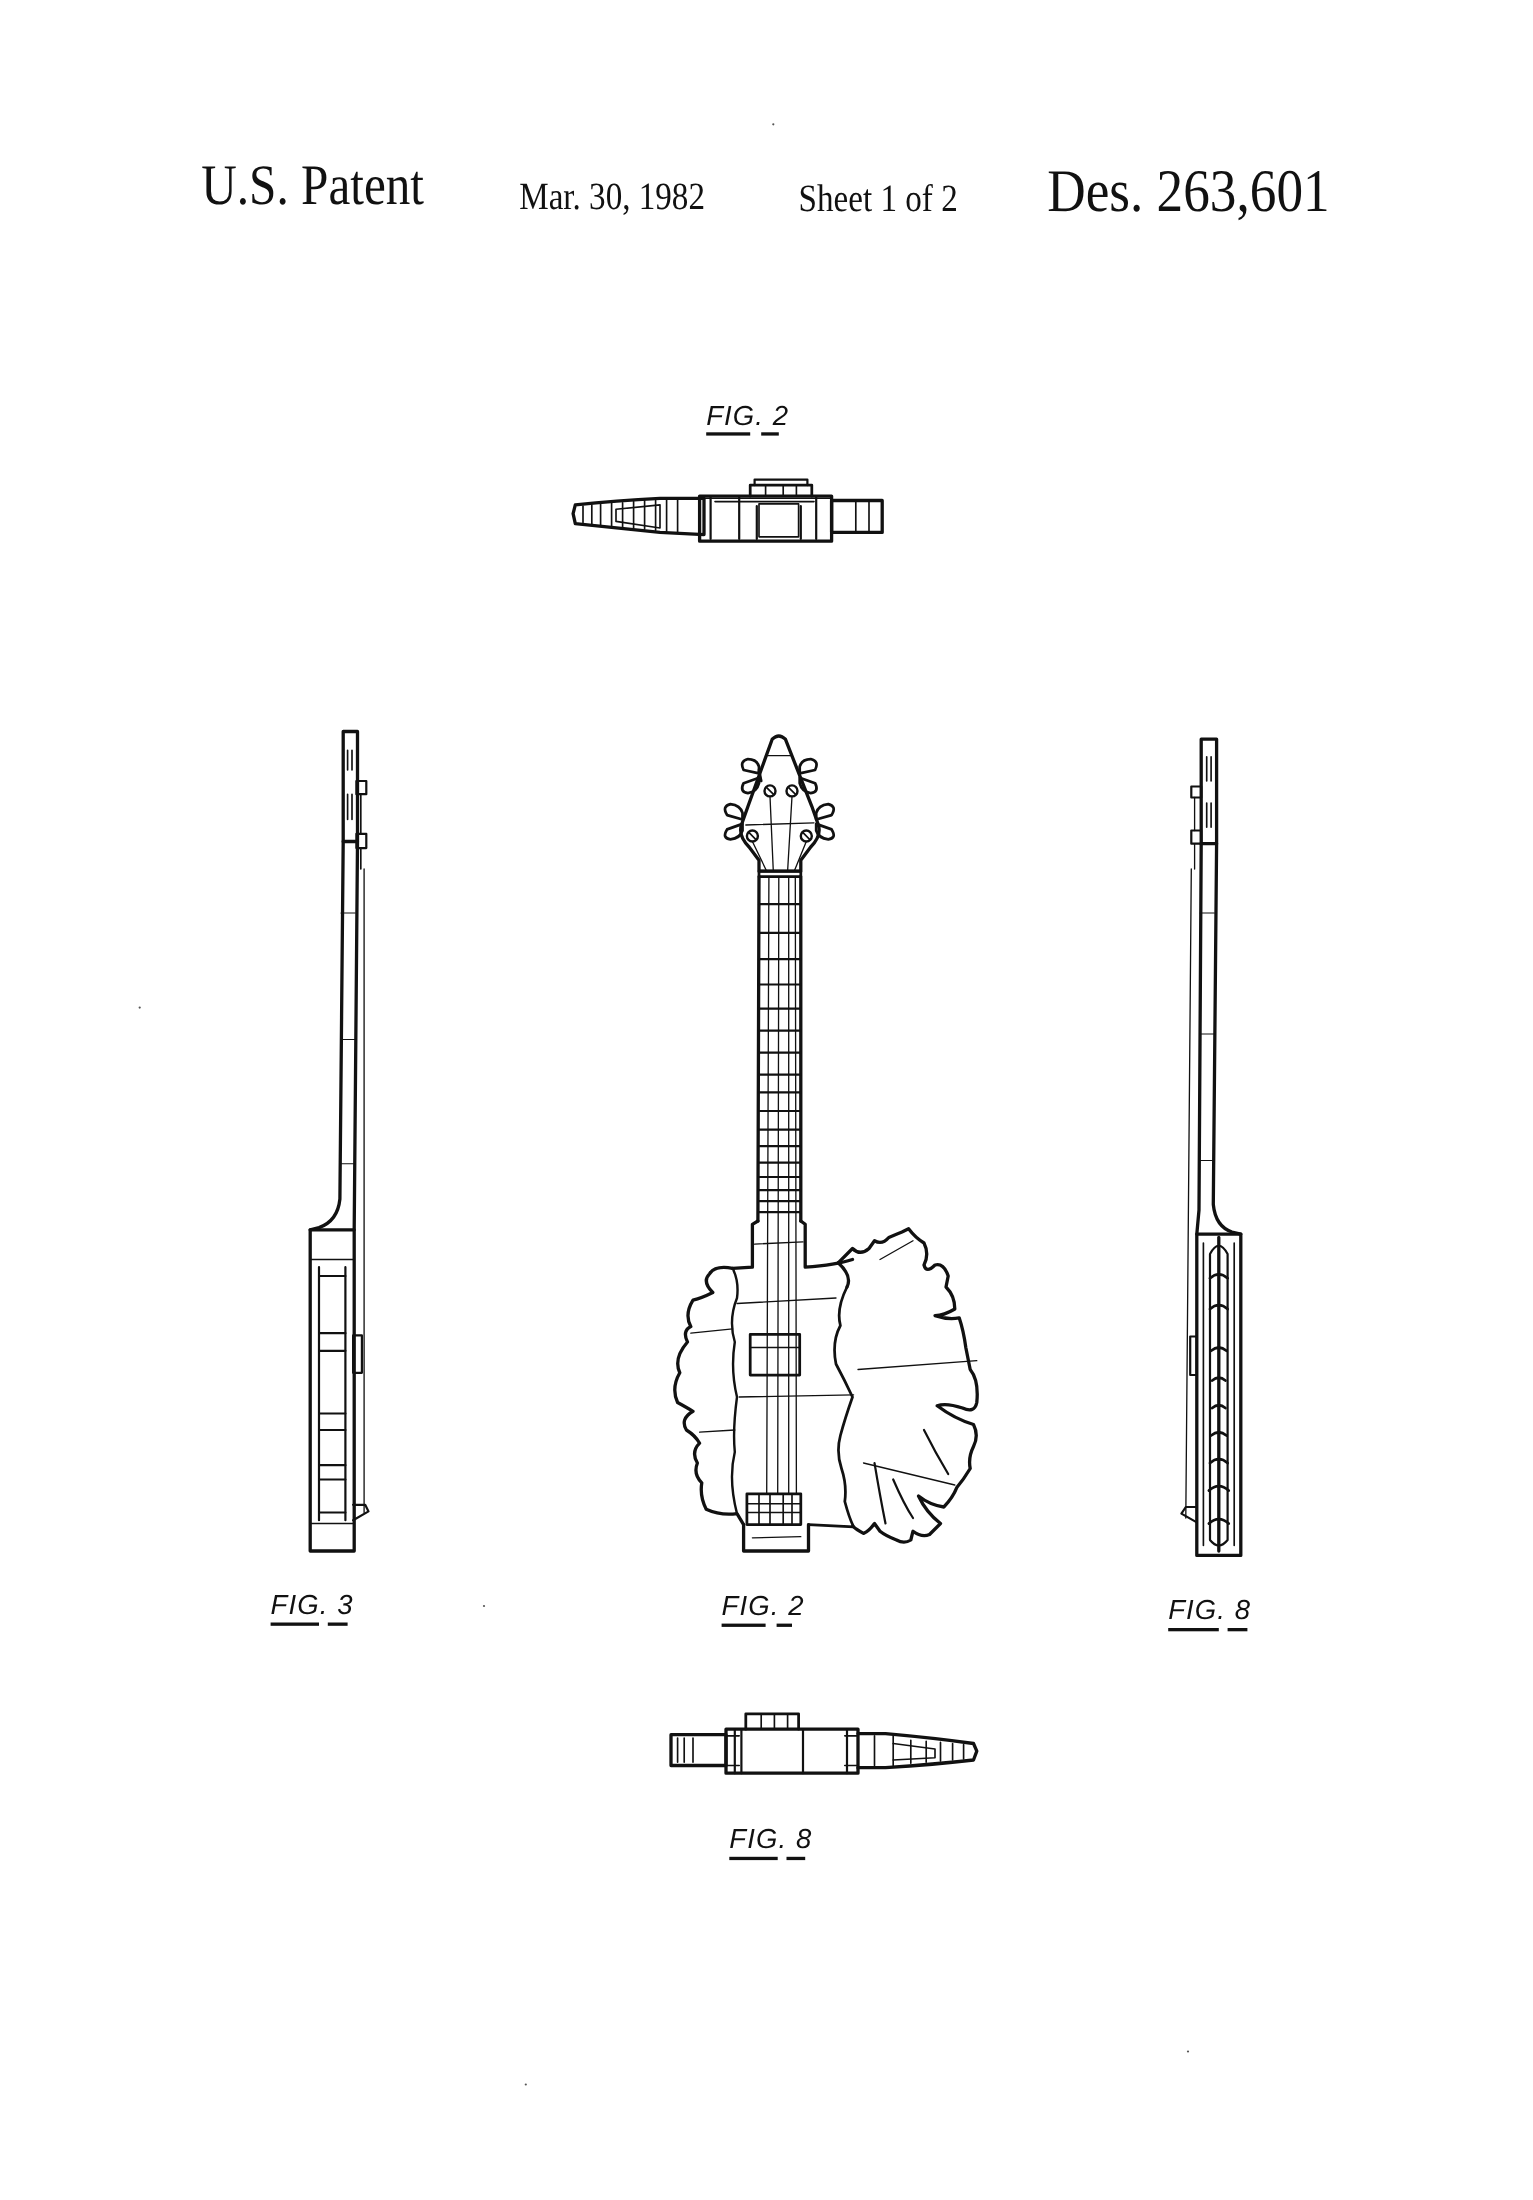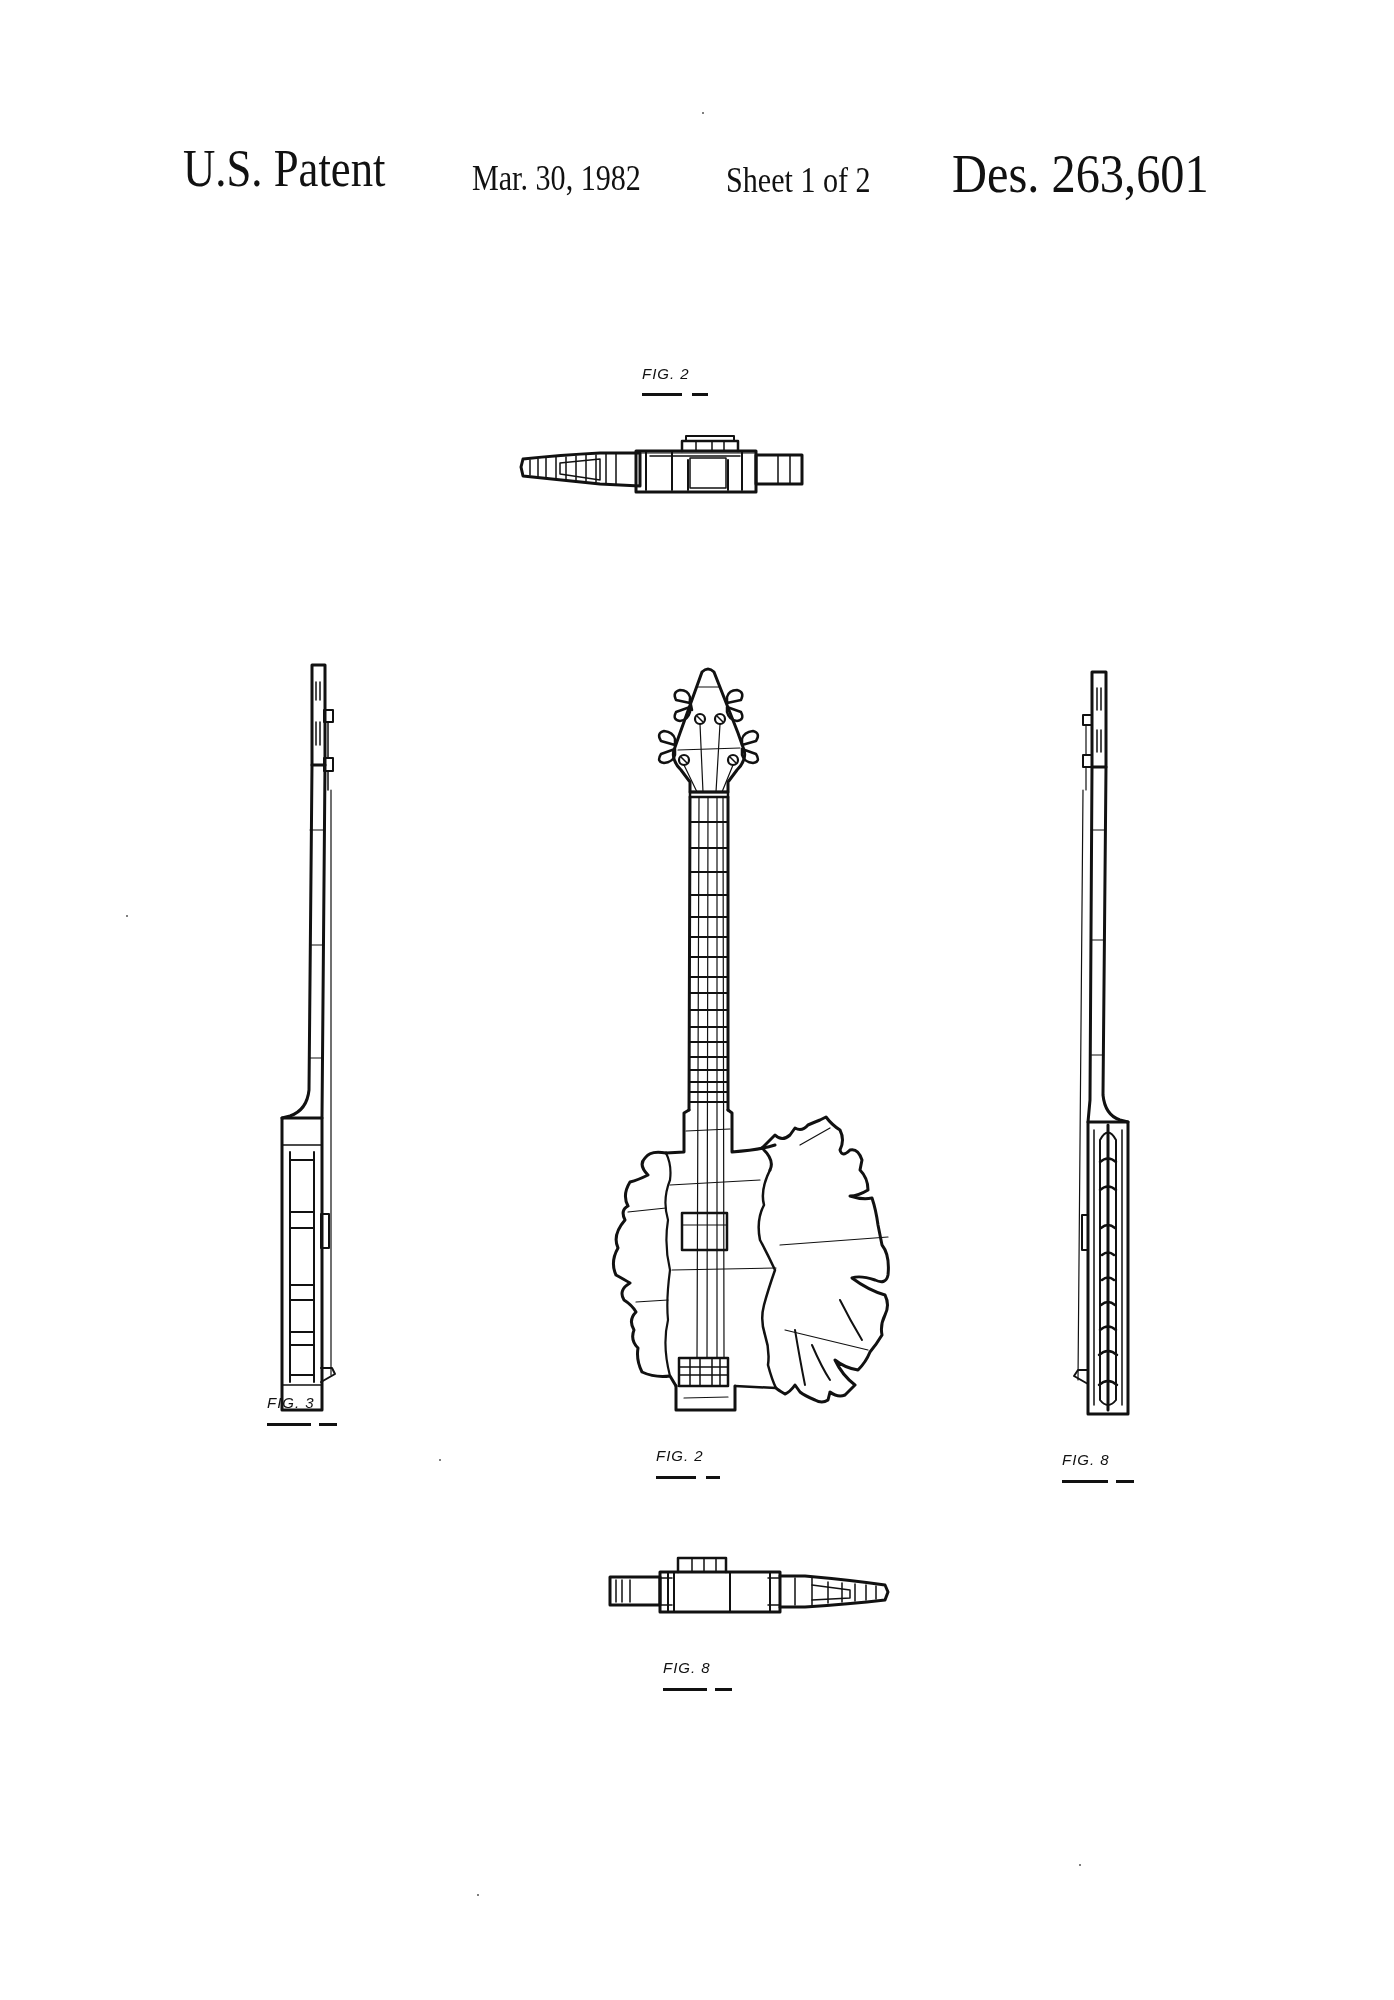--- a/index.html
+++ b/index.html
@@ -3,21 +3,21 @@
 <meta charset="utf-8">
 <style>
   html, body { margin: 0; padding: 0; background: #ffffff; }
   body { width: 1394px; height: 2000px; position: relative; overflow: hidden; }
   .page { position: absolute; left: 0; top: 0; width: 1394px; height: 1955px; background: #fff; }
   .hdr { position: absolute; font-family: "Liberation Serif", "DejaVu Serif", serif; color: #111; white-space: nowrap; line-height: 1; transform-origin: left bottom; }
   .hdr-patent { left: 183px; top: 143px; font-size: 52px; transform: scaleX(0.86); }
   .hdr-date   { left: 472px; top: 161px; font-size: 35px; transform: scaleX(0.86); }
   .hdr-sheet  { left: 726px; top: 163px; font-size: 35px; transform: scaleX(0.86); }
   .hdr-num    { left: 952px; top: 146px; font-size: 55px; transform: scaleX(0.88); }
-  .fig-label { position: absolute; font-family: "Liberation Sans", "DejaVu Sans", sans-serif; font-style: italic; font-size: 15px; color: #111; white-space: nowrap; letter-spacing: 1px; line-height: 1; }
+  .fig-label { position: absolute; font-family: "Liberation Sans", "DejaVu Sans", sans-serif; font-style: italic; font-size: 25px; color: #111; white-space: nowrap; letter-spacing: 1px; line-height: 1; }
   .fig-label .u { position: absolute; left: 0; height: 3px; background: #111; }
   svg.drawing { position: absolute; left: 0; top: 0; }
 </style>
 </head>
 <body>
 
 <div class="page">
 
   <div class="hdr hdr-patent">U.S. Patent</div>
   <div class="hdr hdr-date">Mar. 30, 1982</div>
@@ -206,21 +206,21 @@
       </g>
     </g>
   </svg>
 
   <div class="fig-label" style="left:642px; top:366px;">
     <span>FIG. 2</span>
     <div class="u" style="top:27px; width:40px;"></div>
     <div class="u" style="top:27px; left:50px; width:16px;"></div>
   </div>
 
-  <div class="fig-label" style="left:246px; top:1395px;margin-left:21px;">
+  <div class="fig-label" style="left:246px; top:1447px;">
     <span>FIG. 3</span>
     <div class="u" style="top:28px; width:44px;"></div>
     <div class="u" style="top:28px; left:52px; width:18px;"></div>
   </div>
 
   <div class="fig-label" style="left:656px; top:1448px;">
     <span>FIG. 2</span>
     <div class="u" style="top:28px; width:40px;"></div>
     <div class="u" style="top:28px; left:50px; width:14px;"></div>
   </div>

